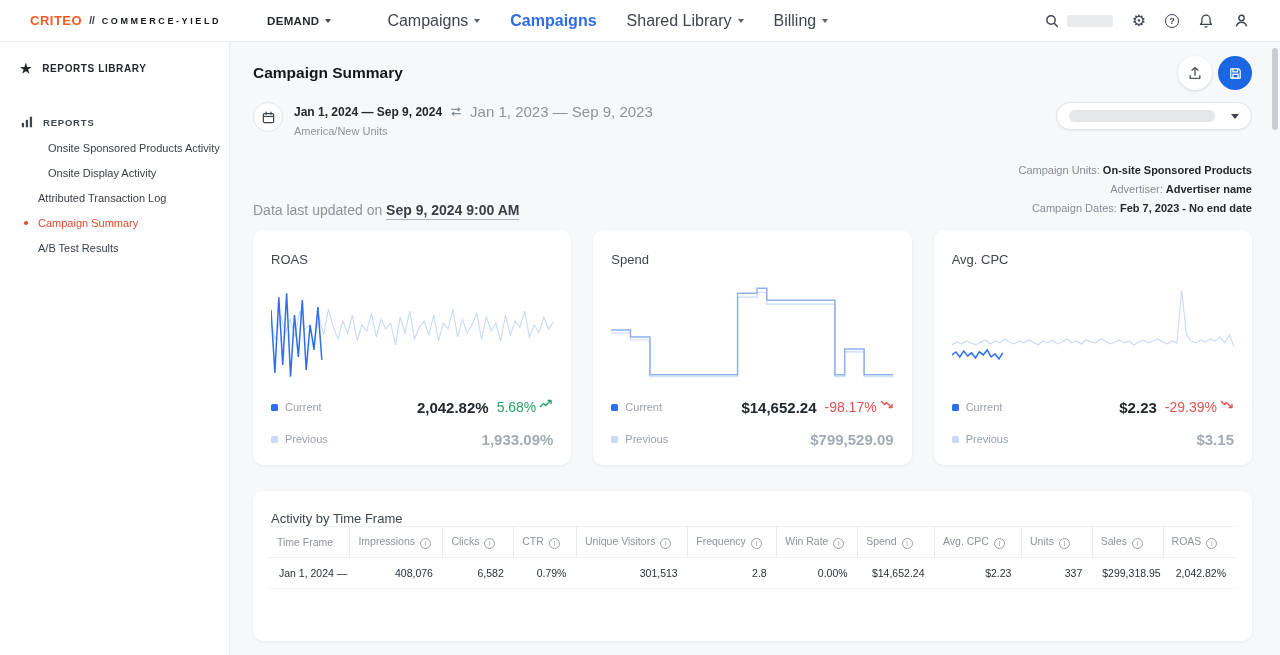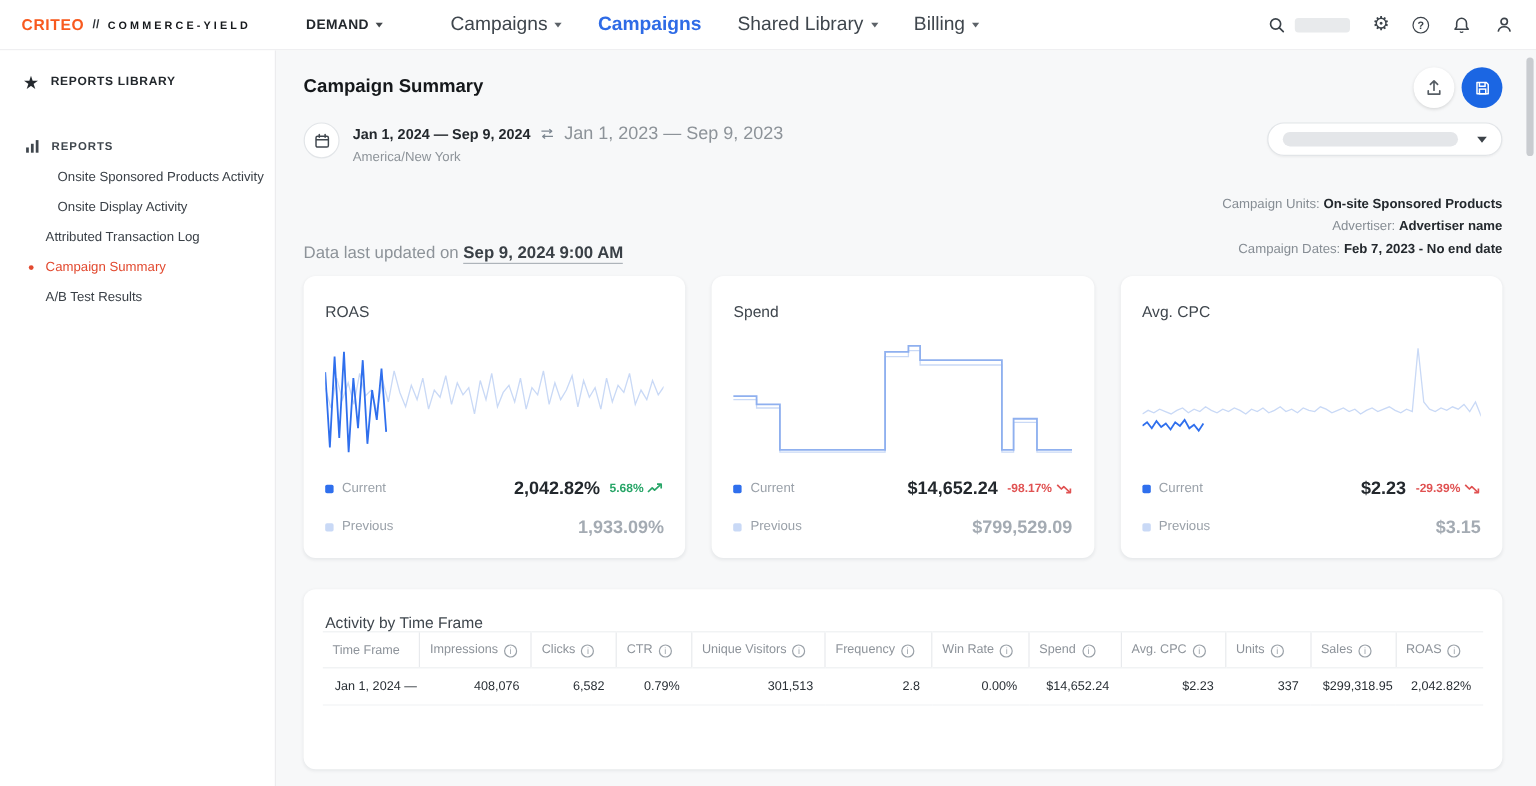--- a/index.html
+++ b/index.html
@@ -4,21 +4,21 @@
 <style>
   * { box-sizing: border-box; }
   html,body { margin:0; padding:0; }
   body {
     width:1280px; height:655px; overflow:hidden;
     font-family:"Liberation Sans", sans-serif;
     background:#ffffff; color:#23282d; position:relative;
   }
 
   
-  .topbar { height:42px; display:flex; align-items:center; border-bottom:1px solid #ececee; padding:0 18px; background:#fff; }
+  .topbar { height:42px; display:flex; align-items:center; border-bottom:1px solid #ececee; padding:0 30px; background:#fff; }
   .brand { display:flex; align-items:center; gap:7px; cursor:pointer; }
   .logo { color:#f85a1f; font-weight:800; font-size:13px; letter-spacing:.5px; }
   .brand-sep { color:#2a2f34; font-size:10px; font-weight:700; }
   .product { font-size:9px; font-weight:700; letter-spacing:2.6px; color:#15181b; }
   .demand { margin-left:46px; font-size:11.5px; font-weight:700; letter-spacing:.3px; display:flex; align-items:center; cursor:pointer; }
   .caret { width:0; height:0; border-left:3.5px solid transparent; border-right:3.5px solid transparent; border-top:4px solid currentColor; display:inline-block; margin-left:6px; opacity:.85; }
   .nav { display:flex; margin-left:56px; gap:30px; align-items:center; }
   .nav-item { font-size:16px; color:#3f464d; display:flex; align-items:center; cursor:pointer; }
   .nav-item.active { color:#2e6be6; font-weight:600; }
   .top-icons { margin-left:auto; display:flex; align-items:center; gap:19px; }
@@ -71,21 +71,21 @@
   .card-title { font-size:13px; color:#3f464d; font-weight:500; margin:6px 0 12px; }
   .spark { width:100%; height:112px; display:block; }
   .legend-row { display:flex; align-items:center; justify-content:space-between; height:32px; }
   .leg-left { display:flex; align-items:center; gap:7px; font-size:11px; color:#9aa1a9; }
   .swatch { width:7px; height:7px; border-radius:1.5px; }
   .swatch.cur { background:#2f6fed; }
   .swatch.prev { background:#c9d9f6; }
   .leg-right { display:flex; align-items:center; gap:8px; }
   .val { font-size:15px; font-weight:700; color:#23282d; }
   .val.prev { color:#a4abb3; }
-  .delta { font-size:10px; font-weight:700; display:flex; gap:3px; }
+  .delta { font-size:14px; font-weight:400; display:flex; gap:3px; }
   .delta.up { color:#27a567; }
   .delta.down { color:#e05252; }
   .trend { width:14px; height:10px; }
 
   
   .activity-card { background:#fff; border-radius:10px; box-shadow:0 1px 3px rgba(16,24,40,.07); margin-top:26px; padding:18px 16px 0; min-height:150px; }
   .activity-title { font-size:13px; color:#3f464d; font-weight:500; margin:2px 0 0 2px; }
   table { width:100%; border-collapse:collapse; table-layout:fixed; }
   th { font-size:10.5px; font-weight:400; color:#8d939a; text-align:left; padding:8px 8px; border-top:1px solid #eef0f2; border-bottom:1px solid #eef0f2; white-space:nowrap; overflow:hidden; cursor:pointer; }
   th + th { border-left:1px solid #e8eaed; }
@@ -212,21 +212,21 @@
           <div class="date-l1">
             <span>Jan 1, 2024 — Sep 9, 2024</span>
             <svg class="cmp" width="14" height="13" viewBox="0 0 16 14">
                 <path d="M2.5 4.5 H12" stroke="#7c8690" stroke-width="1.3" fill="none"></path>
                 <path d="M10 2.6 L12.3 4.5 L10 6.4" stroke="#7c8690" stroke-width="1.3" fill="none" stroke-linejoin="round"></path>
                 <path d="M13.5 9.5 H4" stroke="#7c8690" stroke-width="1.3" fill="none"></path>
                 <path d="M6 7.6 L3.7 9.5 L6 11.4" stroke="#7c8690" stroke-width="1.3" fill="none" stroke-linejoin="round"></path>
               </svg>
             <span class="prev-range">Jan 1, 2023 — Sep 9, 2023</span>
           </div>
-          <div class="tz">America/New York</div>
+          <div class="tz">America/New Units</div>
         </div>
       </div>
       <div class="select-pill">
         <span class="redact dd"></span>
         <span class="dd-caret"></span>
       </div>
     </div>
 
     <div class="info-row">
       <div class="updated">

